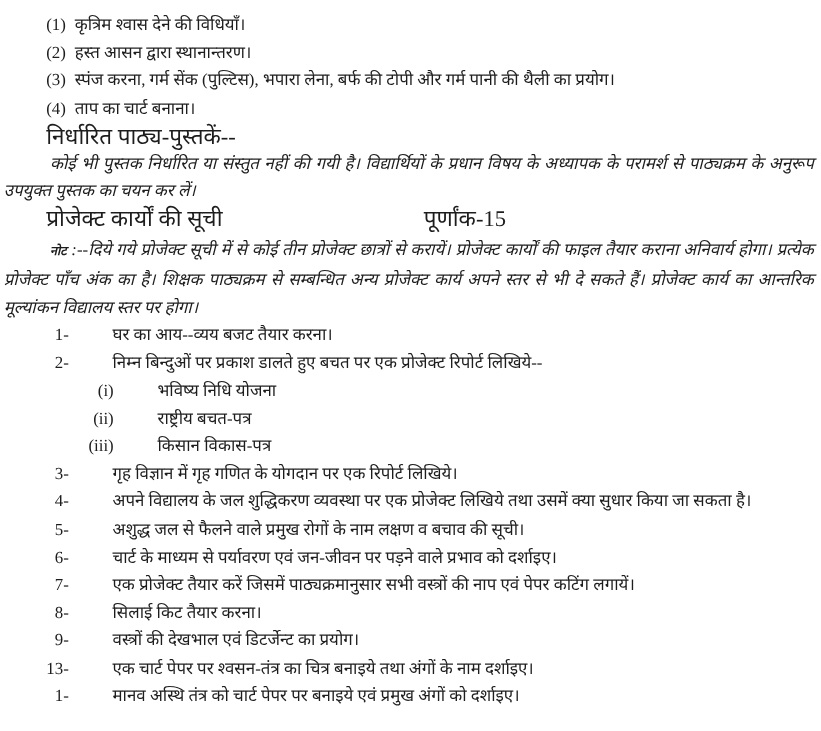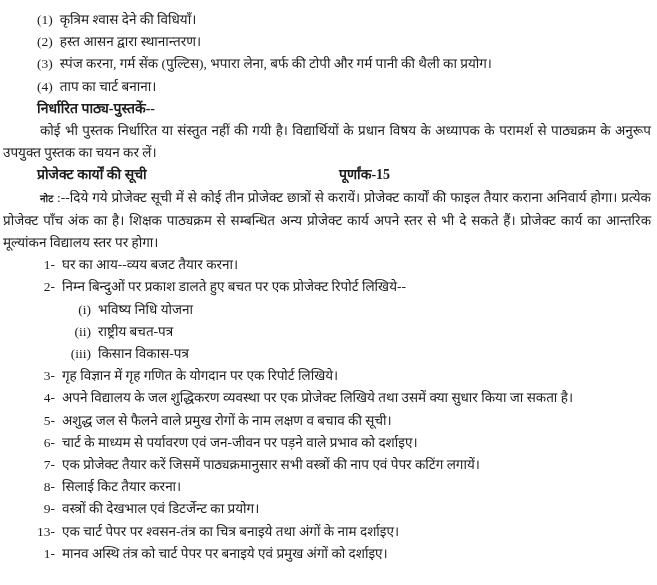--- a/index.html
+++ b/index.html
@@ -26,28 +26,29 @@
     margin-left: 34px;
   }
   .top-list .line {
     display: flex;
   }
   .top-list .pnum {
     flex: none;
     margin-right: 7px;
   }
   .heading {
-    font-weight: bold;
+    font-weight: normal;
     margin-left: 34px;
-    font-size: 14px;
+    font-size: 18px;
   }
   .para {
     margin: 0;
     text-indent: 37px;
     text-align: justify;
+    font-style: italic;
   }
   .para .note-label {
     font-weight: bold;
     font-size: 10px;
   }
   .project-row {
     position: relative;
   }
   .project-row .marks {
     position: absolute;
@@ -62,20 +63,21 @@
     flex: none;
     width: 52px;
     text-align: right;
     padding-right: 7px;
   }
   .proj-list .item.lvl2 .num {
     width: 88px;
   }
   .proj-list .txt {
     flex: 1;
+    margin-left: 28px;
   }
 </style>
 </head>
 <body>
 
 <div class="page">
 
   <div class="top-list">
     <div class="line">
       <span class="pnum">(1)</span>

